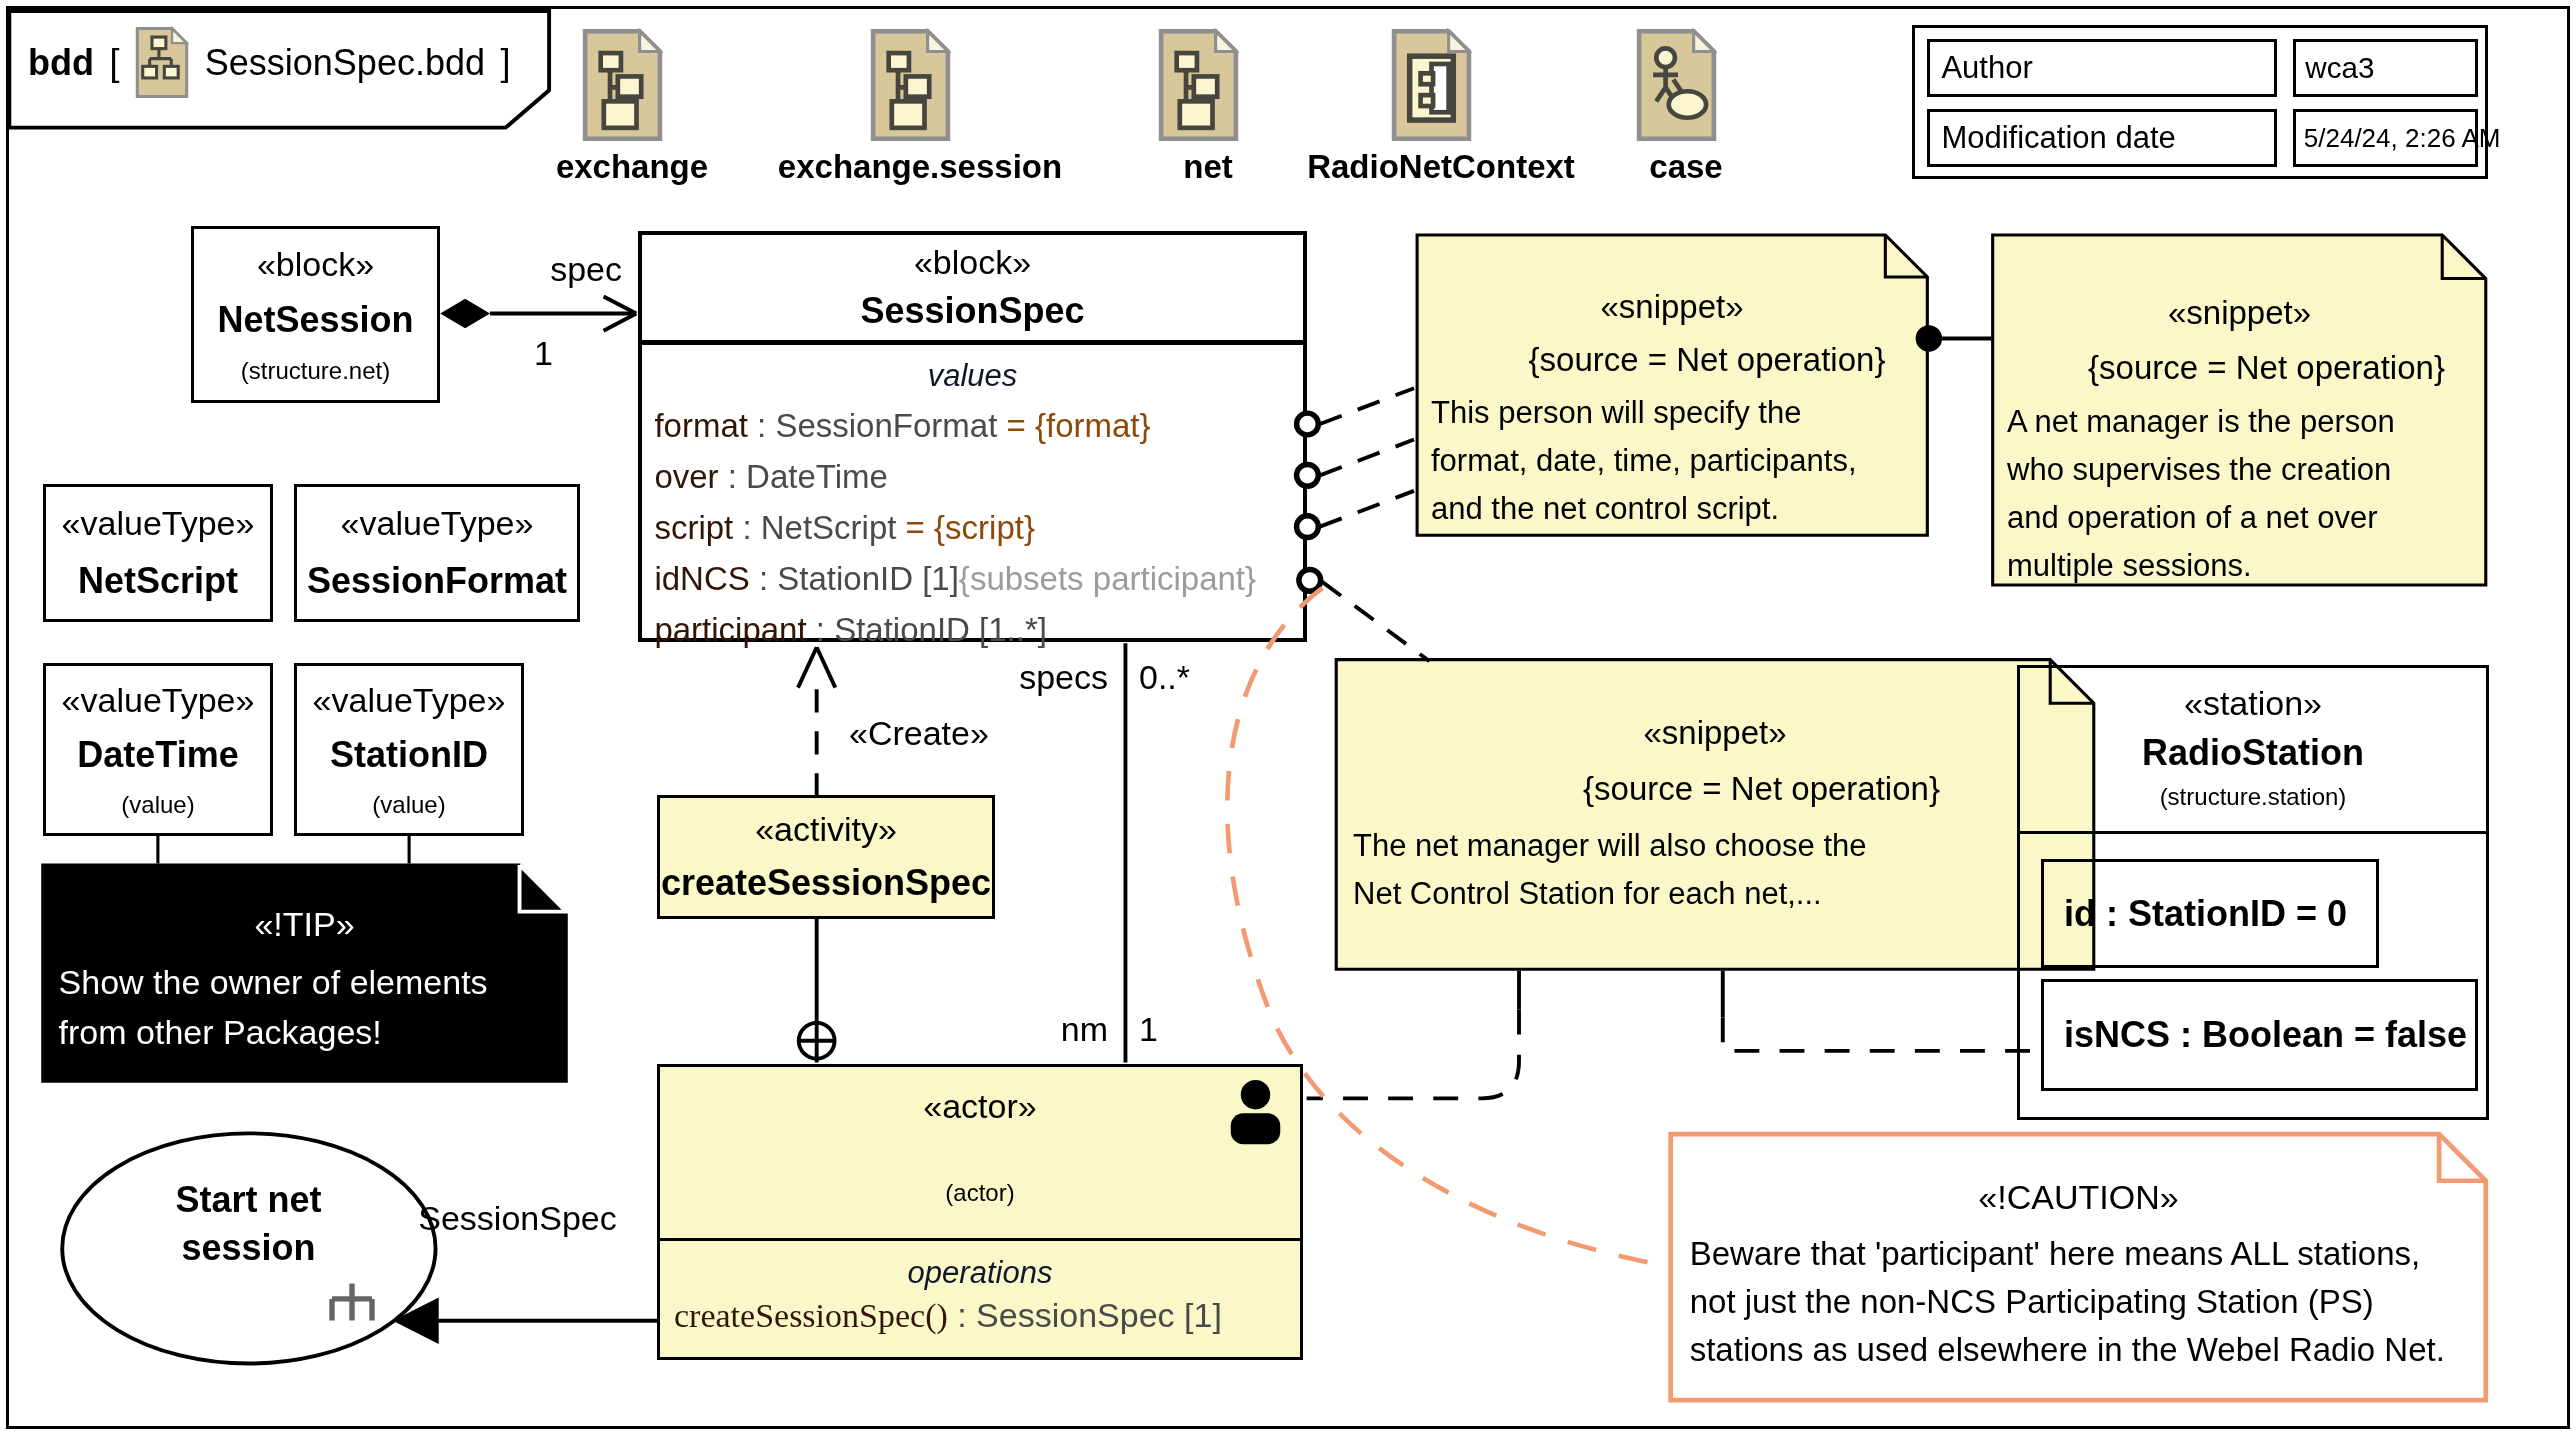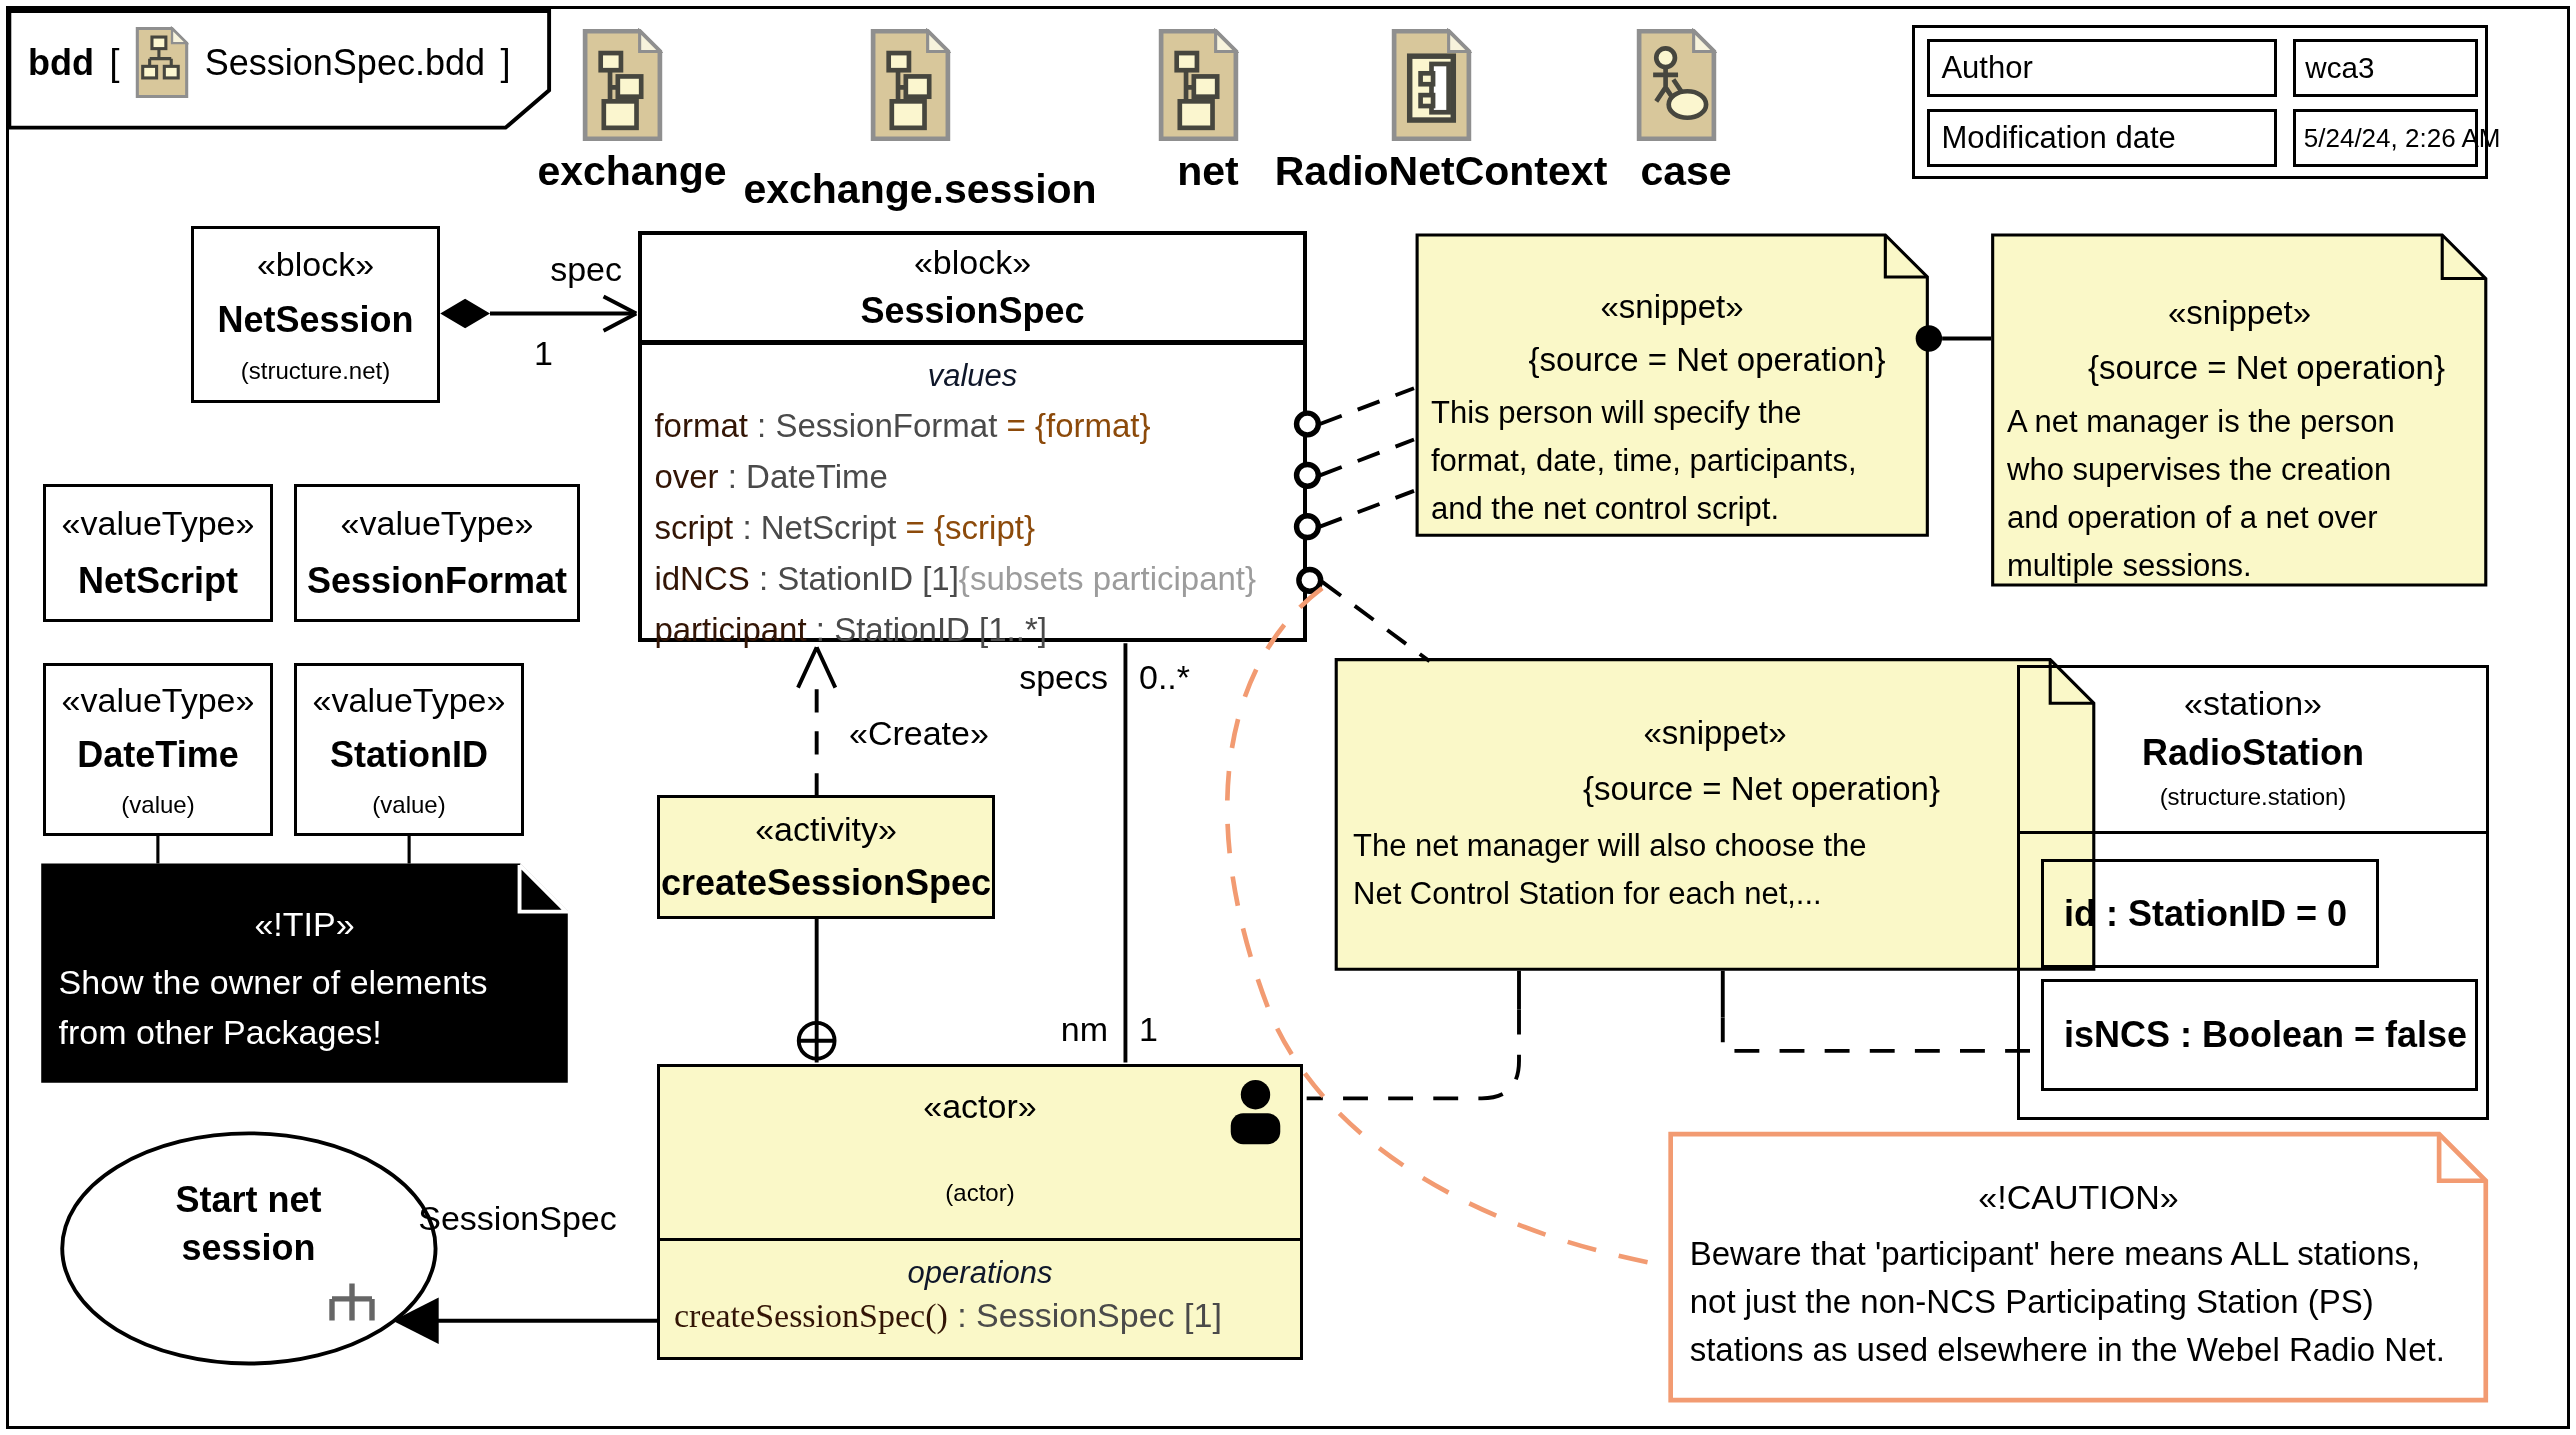--- a/index.html
+++ b/index.html
@@ -18,21 +18,21 @@
   .attr-name{color:#331505;}
   .attr-type{color:#4A4A4A;}
   .attr-default{color:#8C4A0A;}
   .attr-constraint{color:#9C9C9C;}
   .snip-head{font-size:33px;}
   .snip-src{font-size:33px;}
   .snip-body{font-size:31px;line-height:48px;}
   .note-body{font-size:34px;line-height:50px;}
   .edge-label{font-size:34px;z-index:2;position:absolute;}
   .icon-item{position:absolute;z-index:2;display:flex;flex-direction:column;align-items:center;}
-  .icon-label{font-size:41px;font-weight:bold;margin-top:6.2px;white-space:nowrap;margin-left:20px;}
+  .icon-label{font-size:33px;font-weight:bold;margin-top:6.2px;white-space:nowrap;margin-left:20px;}
   .cell{position:absolute;border:3.1px solid #000;box-sizing:border-box;display:flex;align-items:center;}
   .prop-box{position:absolute;border:3.9px solid #000;box-sizing:border-box;display:flex;align-items:center;font-size:36px;font-weight:bold;padding-left:20px;white-space:nowrap;background:transparent;}
 </style>
 </head>
 <body>
 
 <div id="canvas">
 
   <svg class="layer" width="2576" height="1436" viewBox="0 0 3312 1846">
 
@@ -86,21 +86,21 @@
         </g>
       <g stroke="#46463E" stroke-width="6" fill="#FBF6CF">
         <rect x="24" y="32" width="26" height="22"></rect>
           <rect x="46" y="62" width="30" height="26"></rect>
           <rect x="28" y="94" width="42" height="34"></rect>
       </g>
     </svg>
     <div class="icon-label">exchange</div>
   </div>
 
-  <div class="icon-item" style="left:770px;top:28px;width:280px;gap:18px;">
+  <div class="icon-item" style="left:770px;top:28px;width:280px;">
     <svg width="81" height="114" viewBox="0 0 104 146">
       <polygon points="4,4 74,4 100,30 100,142 4,142" fill="#D8C79B" stroke="#8F8F8F" stroke-width="6"></polygon>
       <polygon points="74,4 74,30 100,30" fill="#F7F3DC" stroke="#8F8F8F" stroke-width="4"></polygon>
       <g stroke="#46463E" stroke-width="6" fill="none">
           <path d="M36 46 V104 M36 76 H58"></path>
         </g>
       <g stroke="#46463E" stroke-width="6" fill="#FBF6CF">
         <rect x="24" y="32" width="26" height="22"></rect>
           <rect x="46" y="62" width="30" height="26"></rect>
           <rect x="28" y="94" width="42" height="34"></rect>

